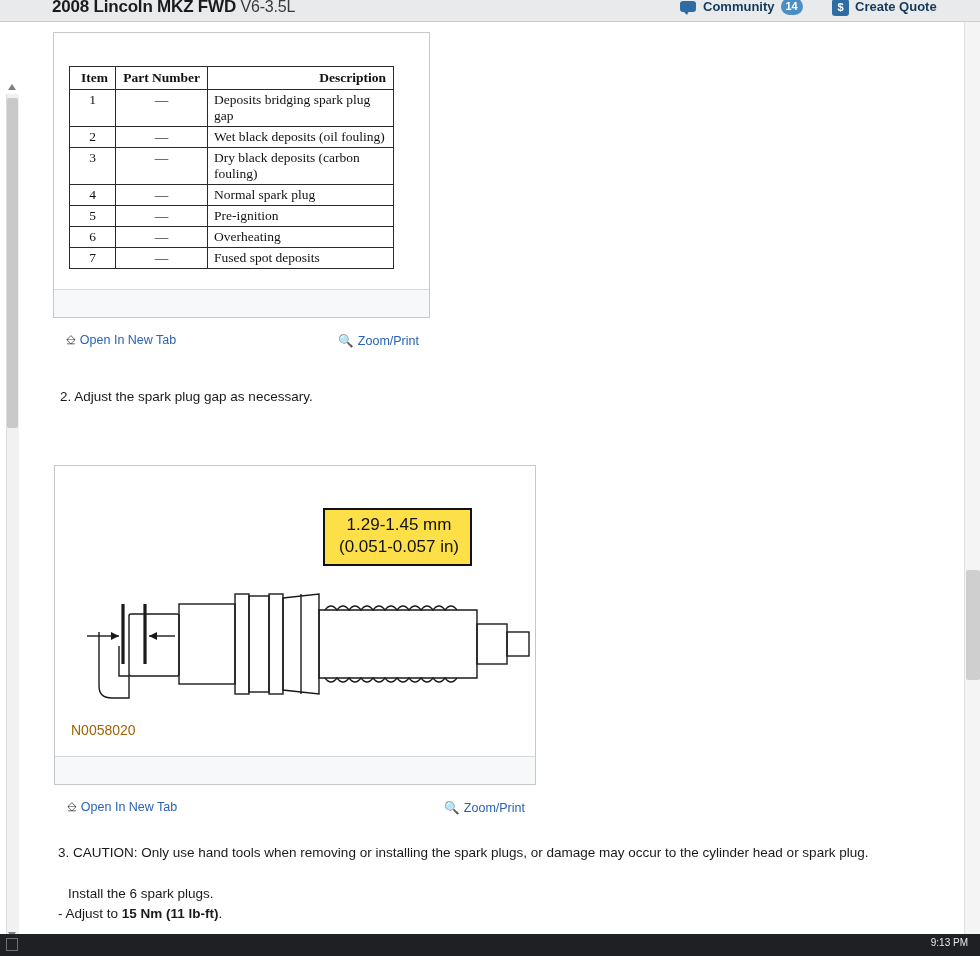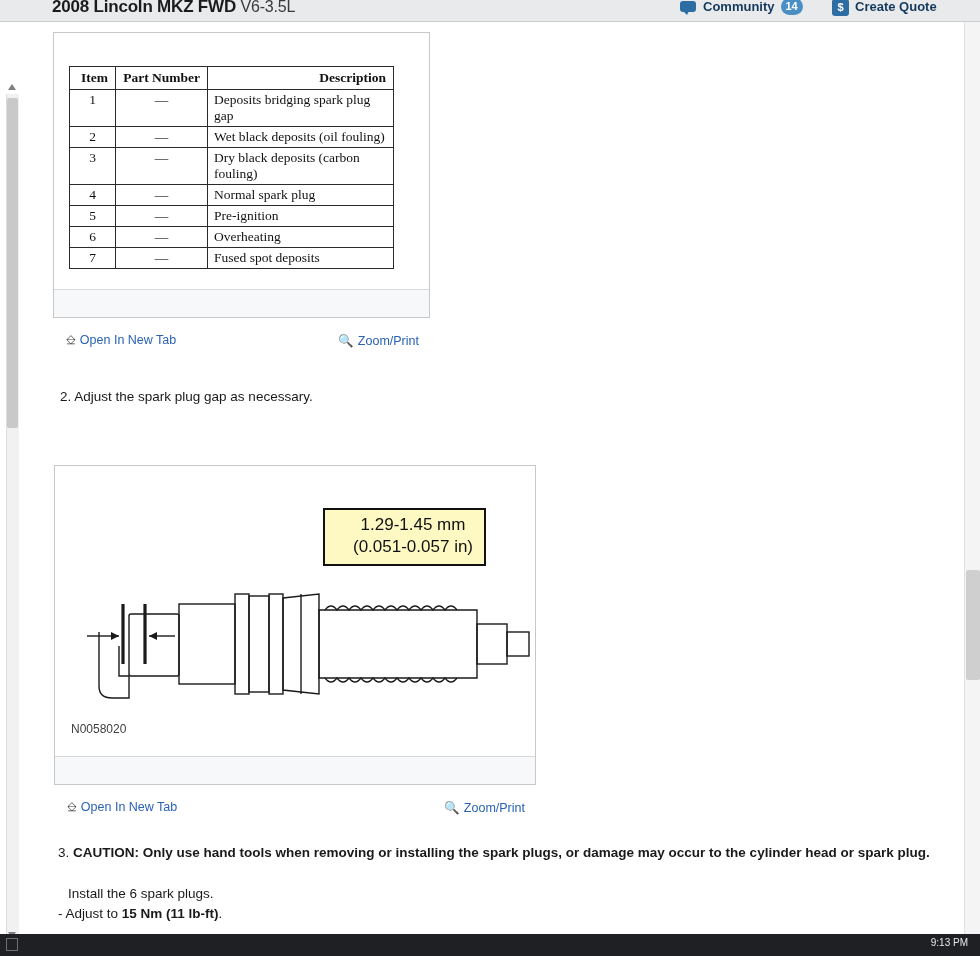--- a/index.html
+++ b/index.html
@@ -232,47 +232,47 @@
   #parts-table td.desc { width: 186px; line-height: 1.18; }
 
   
   #fig-plug {
     left: 54px; top: 443px;
     width: 482px; height: 320px;
   }
   #plug-label {
     position: absolute;
     left: 16px; top: 256px;
-    font-size: 12px;
-    color: #404040;
+    font-size: 14px;
+    color: #a16207;
     font-family: "Liberation Sans", sans-serif;
   }
   #gap-callout {
     position: absolute;
     left: 268px; top: 42px;
     border: 2px solid #111;
-    background: #fef9c3;
-    padding: 4px 11px 6px 28px;
+    background: #fde047;
+    padding: 4px 11px 6px 14px;
     text-align: center;
     font-family: "Liberation Sans", sans-serif;
     font-size: 17px;
     color: #111;
     line-height: 1.28;
   }
 
   
   .body-text {
     position: absolute;
     font-size: 13.5px;
     color: #1a1a1a;
     line-height: 1.45;
   }
   #step2 { left: 60px; top: 365px; }
   #step3 { left: 58px; top: 821px; width: 880px; }
-  #step3 b { font-weight: bold; }
+  #step3 b { font-weight: normal; }
   #step3-install { left: 68px; top: 862px; }
   #step3-tighten { left: 58px; top: 882px; }
 
   
   #taskbar {
     position: absolute;
     left: 0; bottom: 0;
     width: 980px; height: 22px;
     background: #1f2024;
     z-index: 50;

